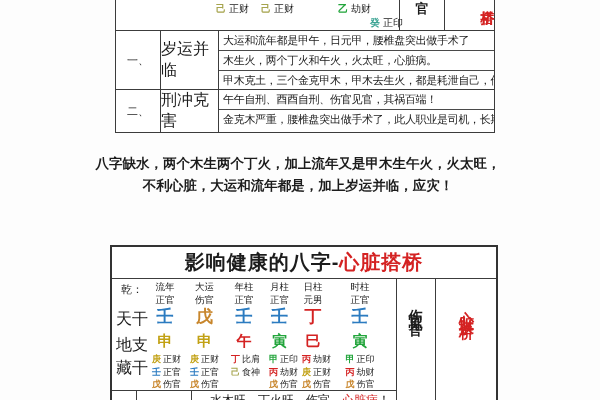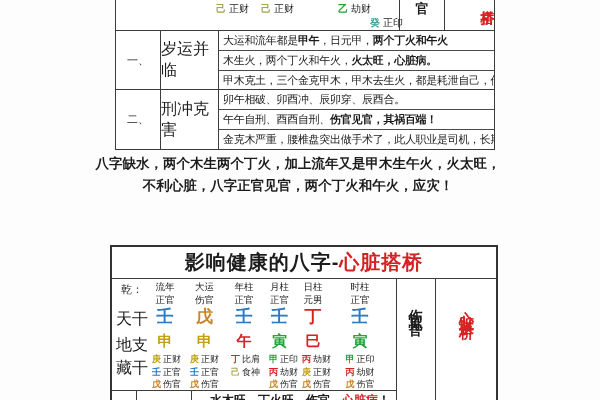--- a/index.html
+++ b/index.html
@@ -22,21 +22,21 @@
   .t1row{display:flex;}
   .t1row + .t1row{border-top:1.5px solid #3c3c3c;}
   .t1num{width:45px;display:flex;align-items:center;justify-content:center;font-size:11px;
          border-right:1.5px solid #3c3c3c;box-sizing:border-box;}
   .t1label{width:58px;display:flex;align-items:center;justify-content:center;font-size:16px;
          border-right:1.5px solid #3c3c3c;box-sizing:border-box;}
   .t1lines{flex:1;min-width:0;}
   .t1line{height:18.8px;line-height:18.8px;padding-left:4px;font-size:11px;letter-spacing:-0.3px;
           white-space:nowrap;overflow:hidden;}
   .t1line + .t1line{border-top:1px solid #4a4a4a;}
-  .b{font-weight:bold;}
+  .b{font-weight:normal;}
 
   
   .summary{position:absolute;left:0;top:153px;width:596px;text-align:center;
            font-family:"Liberation Serif",serif;font-weight:bold;font-size:13.5px;line-height:22px;}
   .subtitle{position:absolute;left:138px;top:212px;font-family:"Liberation Serif",serif;
             font-weight:bold;font-size:14.5px;}
 
   
   .case2{position:absolute;left:110px;top:245px;width:388px;height:170px;border:2px solid #333;
          box-sizing:border-box;background:#fff;}
@@ -82,40 +82,39 @@
     <span class="hs hs0"><span class="stem" style="color: rgb(166, 164, 78);">己</span><span>正财</span></span>
         <span class="hs hs1"><span class="stem" style="color: rgb(166, 164, 78);">己</span><span>正财</span></span>
         <span class="hs hs2"><span class="stem" style="color: rgb(35, 165, 60);">乙</span><span>劫财</span></span>
         <span class="hs hs3"><span class="stem" style="color: rgb(58, 163, 147);">癸</span><span>正印</span></span>
       </div>
     <div class="c1rows">
         <div class="t1row">
           <div class="t1num">一、</div>
           <div class="t1label">岁运并临</div>
           <div class="t1lines">
-            <div class="t1line"><span>大运和流年都是</span><span class="b">甲午</span><span>，日元甲，</span><span class="b">两个丁火和午火</span></div>
+            <div class="t1line"><span>大运和流年都是</span><span class="b">甲午</span><span>，日元甲，</span><span class="b">腰椎盘突出做手术了</span></div>
             <div class="t1line"><span>木生火，两个丁火和午火，</span><span class="b">火太旺，心脏病。</span></div>
             <div class="t1line"><span>甲木克土，三个金克甲木，甲木去生火，都是耗泄自己，伤身！</span></div>
           </div>
         </div>
         <div class="t1row">
           <div class="t1num">二、</div>
           <div class="t1label">刑冲克害</div>
           <div class="t1lines">
-            <div class="t1line"><span>卯午相破、卯酉冲、辰卯穿、辰酉合。</span></div>
             <div class="t1line"><span>午午自刑、酉酉自刑、</span><span class="b">伤官见官，其祸百端！</span></div>
             <div class="t1line"><span>金克木严重，腰椎盘突出做手术了，此人职业是司机，长期坐着。</span></div>
           </div>
         </div>
       </div>
   </div>
 
   <div class="summary">
     <div>八字缺水，两个木生两个丁火，加上流年又是甲木生午火，火太旺，</div>
-    <div>不利心脏，八字正官见官，两个丁火和午火，应灾！</div>
+    <div>不利心脏，大运和流年都是，加上岁运并临，应灾！</div>
   </div>
 
 
   <div class="case2">
     <div class="c2title">
       <span>影响健康的八字-</span><span class="red">心脏搭桥</span>
     </div>
     <div class="c2main">
       <div class="c2lab qian">乾：</div>
       <div class="c2lab tg">天干</div>

